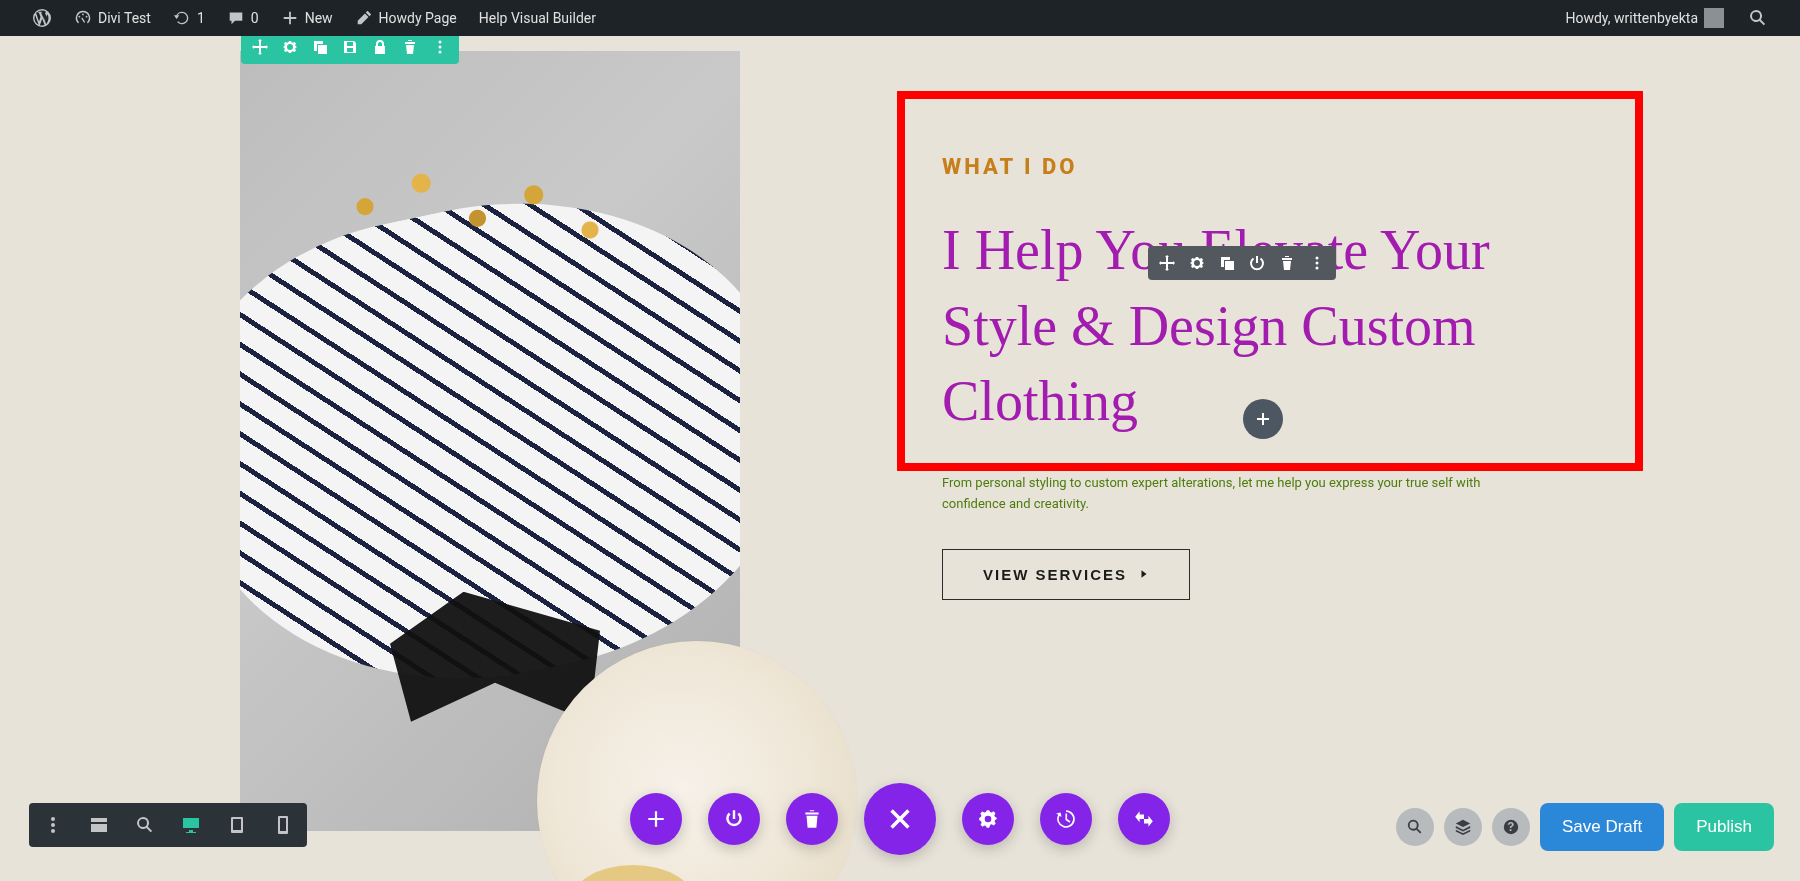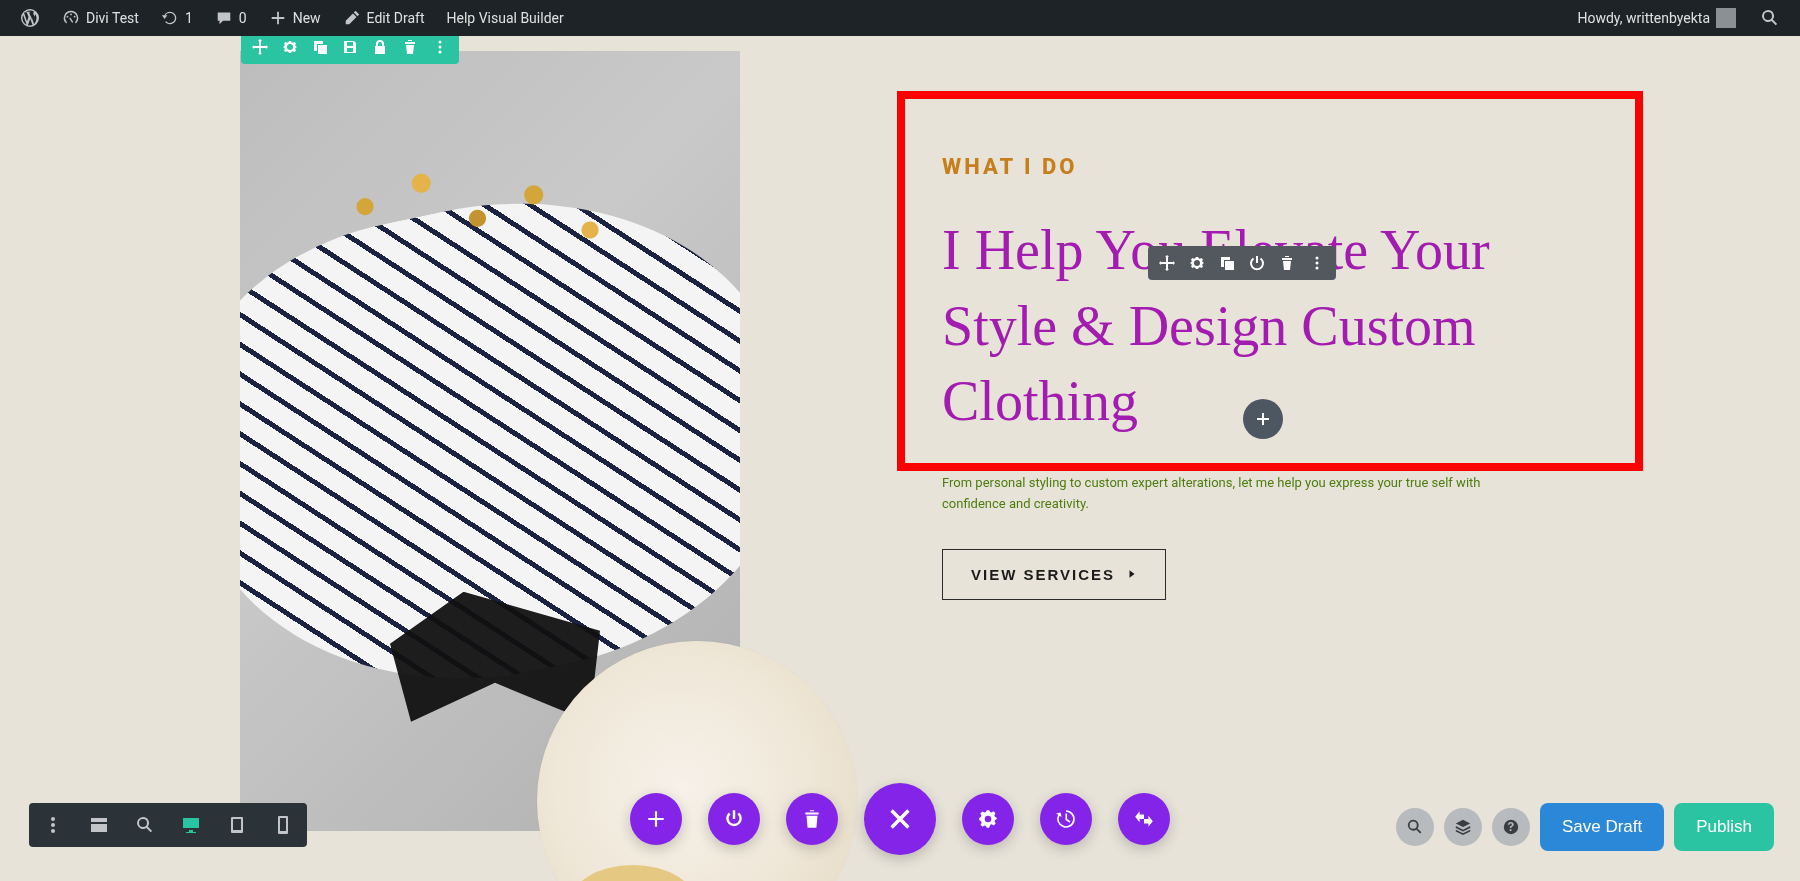--- a/index.html
+++ b/index.html
@@ -16,21 +16,21 @@
 .wp-adminbar {
   position: fixed;
   top: 0; left: 0; right: 0;
   height: 36px;
   background: #1d2327;
   color: #c3c4c7;
   display: flex;
   align-items: center;
   font-size: 14px;
   z-index: 9999;
-  padding: 0 10px;
+  padding: 0 22px;
 }
 .wp-adminbar .left { display: flex; align-items: center; gap: 2px; }
 .wp-adminbar .item {
   display: flex;
   align-items: center;
   padding: 0 10px;
   height: 36px;
   gap: 6px;
   cursor: pointer;
   color: #e0e0e0;
@@ -159,21 +159,21 @@
   line-height: 1.65;
   color: #4d7c0f;
   margin-bottom: 34px;
   max-width: 600px;
 }
 .cta {
   display: inline-flex;
   align-items: center;
   gap: 12px;
   border: 1px solid #2b2b2b;
-  padding: 16px 28px;
+  padding: 16px 40px;
   font-size: 15px;
   font-weight: 700;
   letter-spacing: 2px;
   color: #1b1b1b;
   background: transparent;
   cursor: pointer;
 }
 
 
 .inline-toolbar {
@@ -327,21 +327,21 @@
     <div class="item">
       <svg viewBox="0 0 20 20" width="18" height="18">
           <path d="M9 3h2v6h6v2h-6v6H9v-6H3V9h6z"></path>
         </svg>
       <span>New</span>
     </div>
     <div class="item">
       <svg viewBox="0 0 20 20" width="18" height="18">
           <path d="M14 2l4 4-2 2-4-4 2-2zM3 13l8-8 4 4-8 8H3v-4z"></path>
         </svg>
-      <span>Edit Draft</span>
+      <span>Howdy Page</span>
     </div>
     <div class="item">
       <span>Help Visual Builder</span>
     </div>
   </div>
   <div class="right">
     <div class="item">
       <span>Howdy, writtenbyekta</span>
       <span class="avatar-sq"></span>
     </div>

